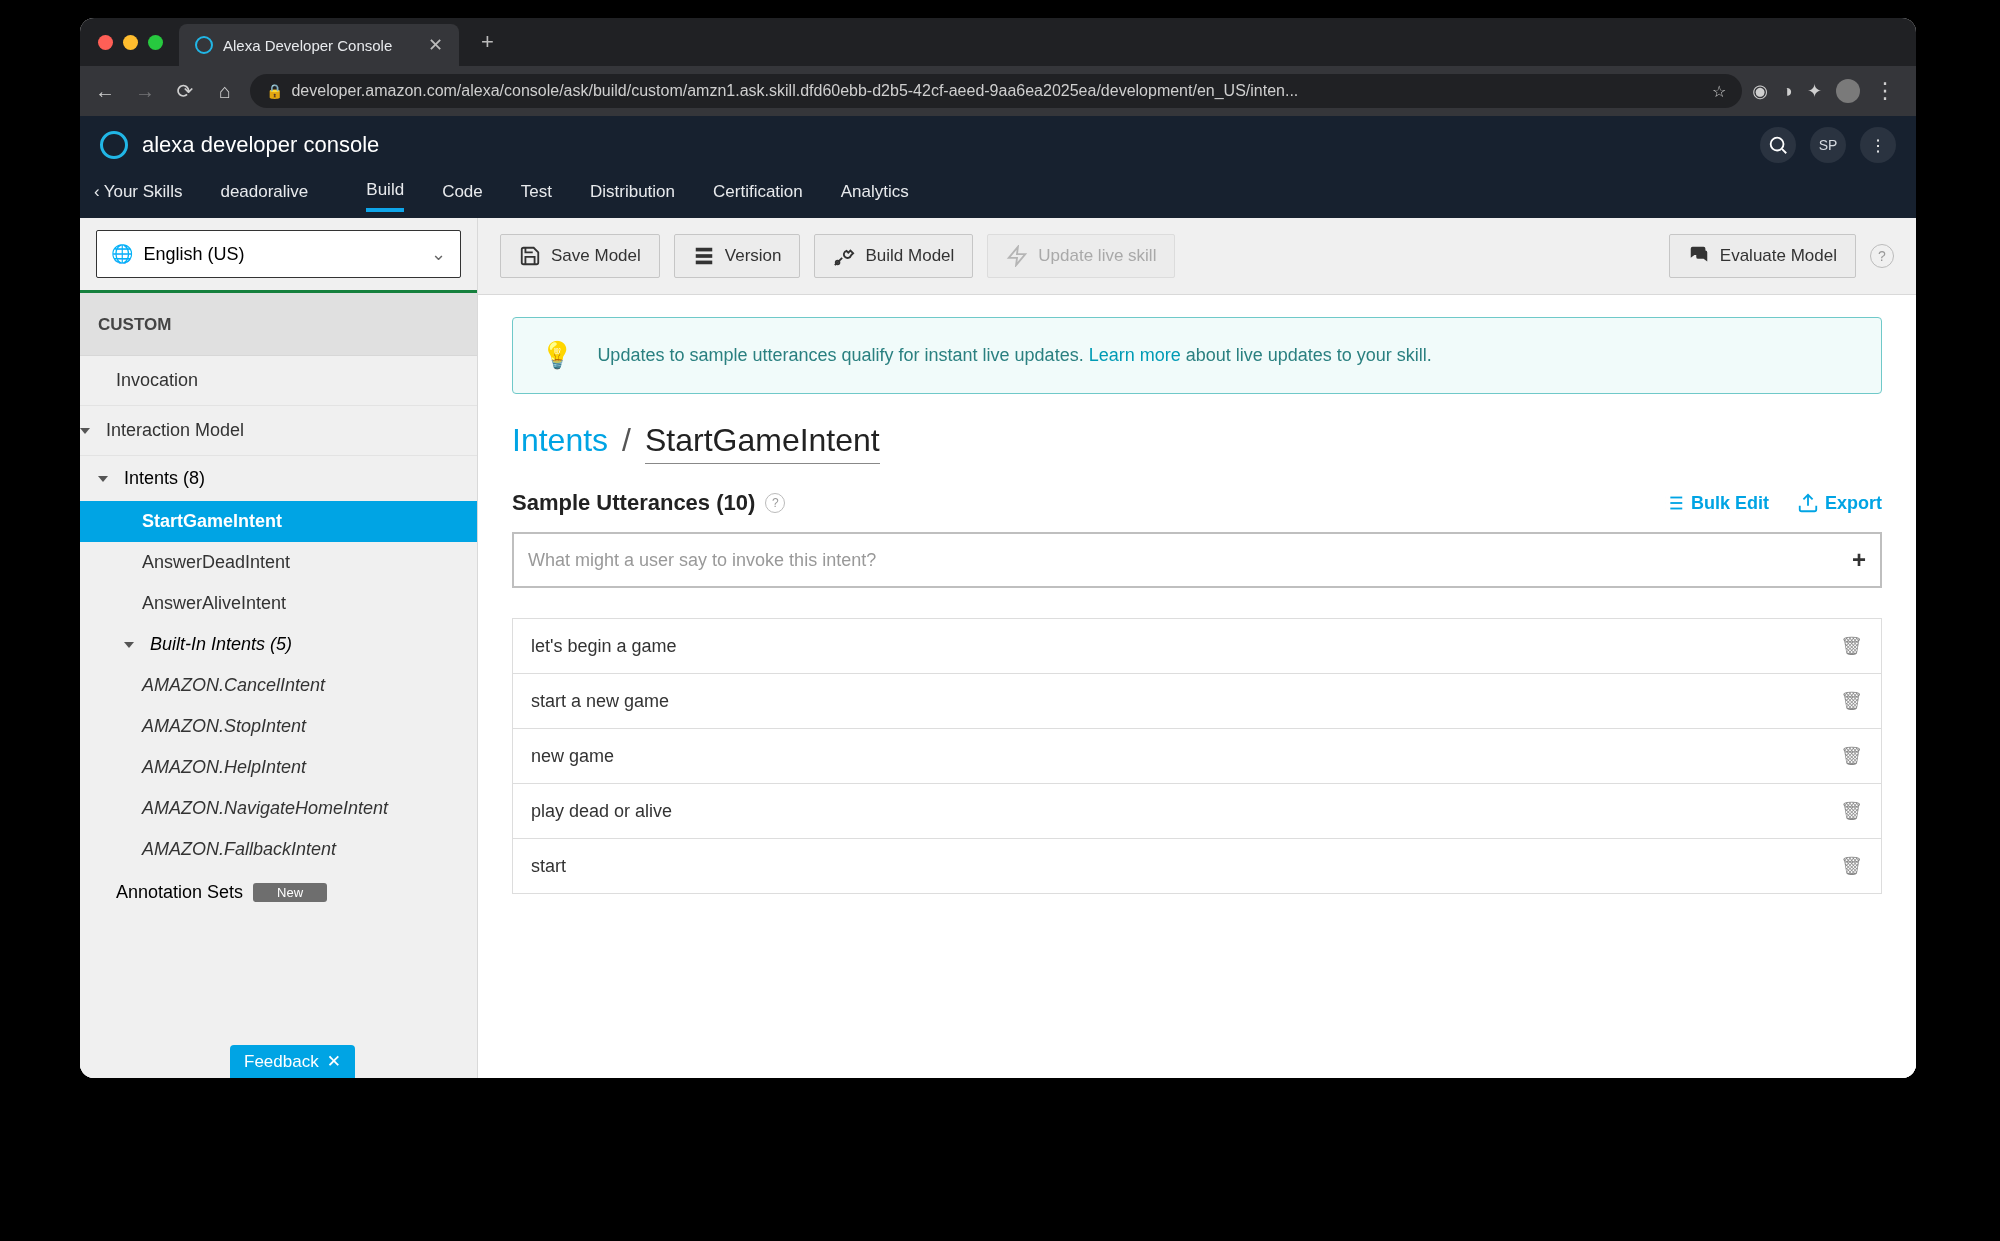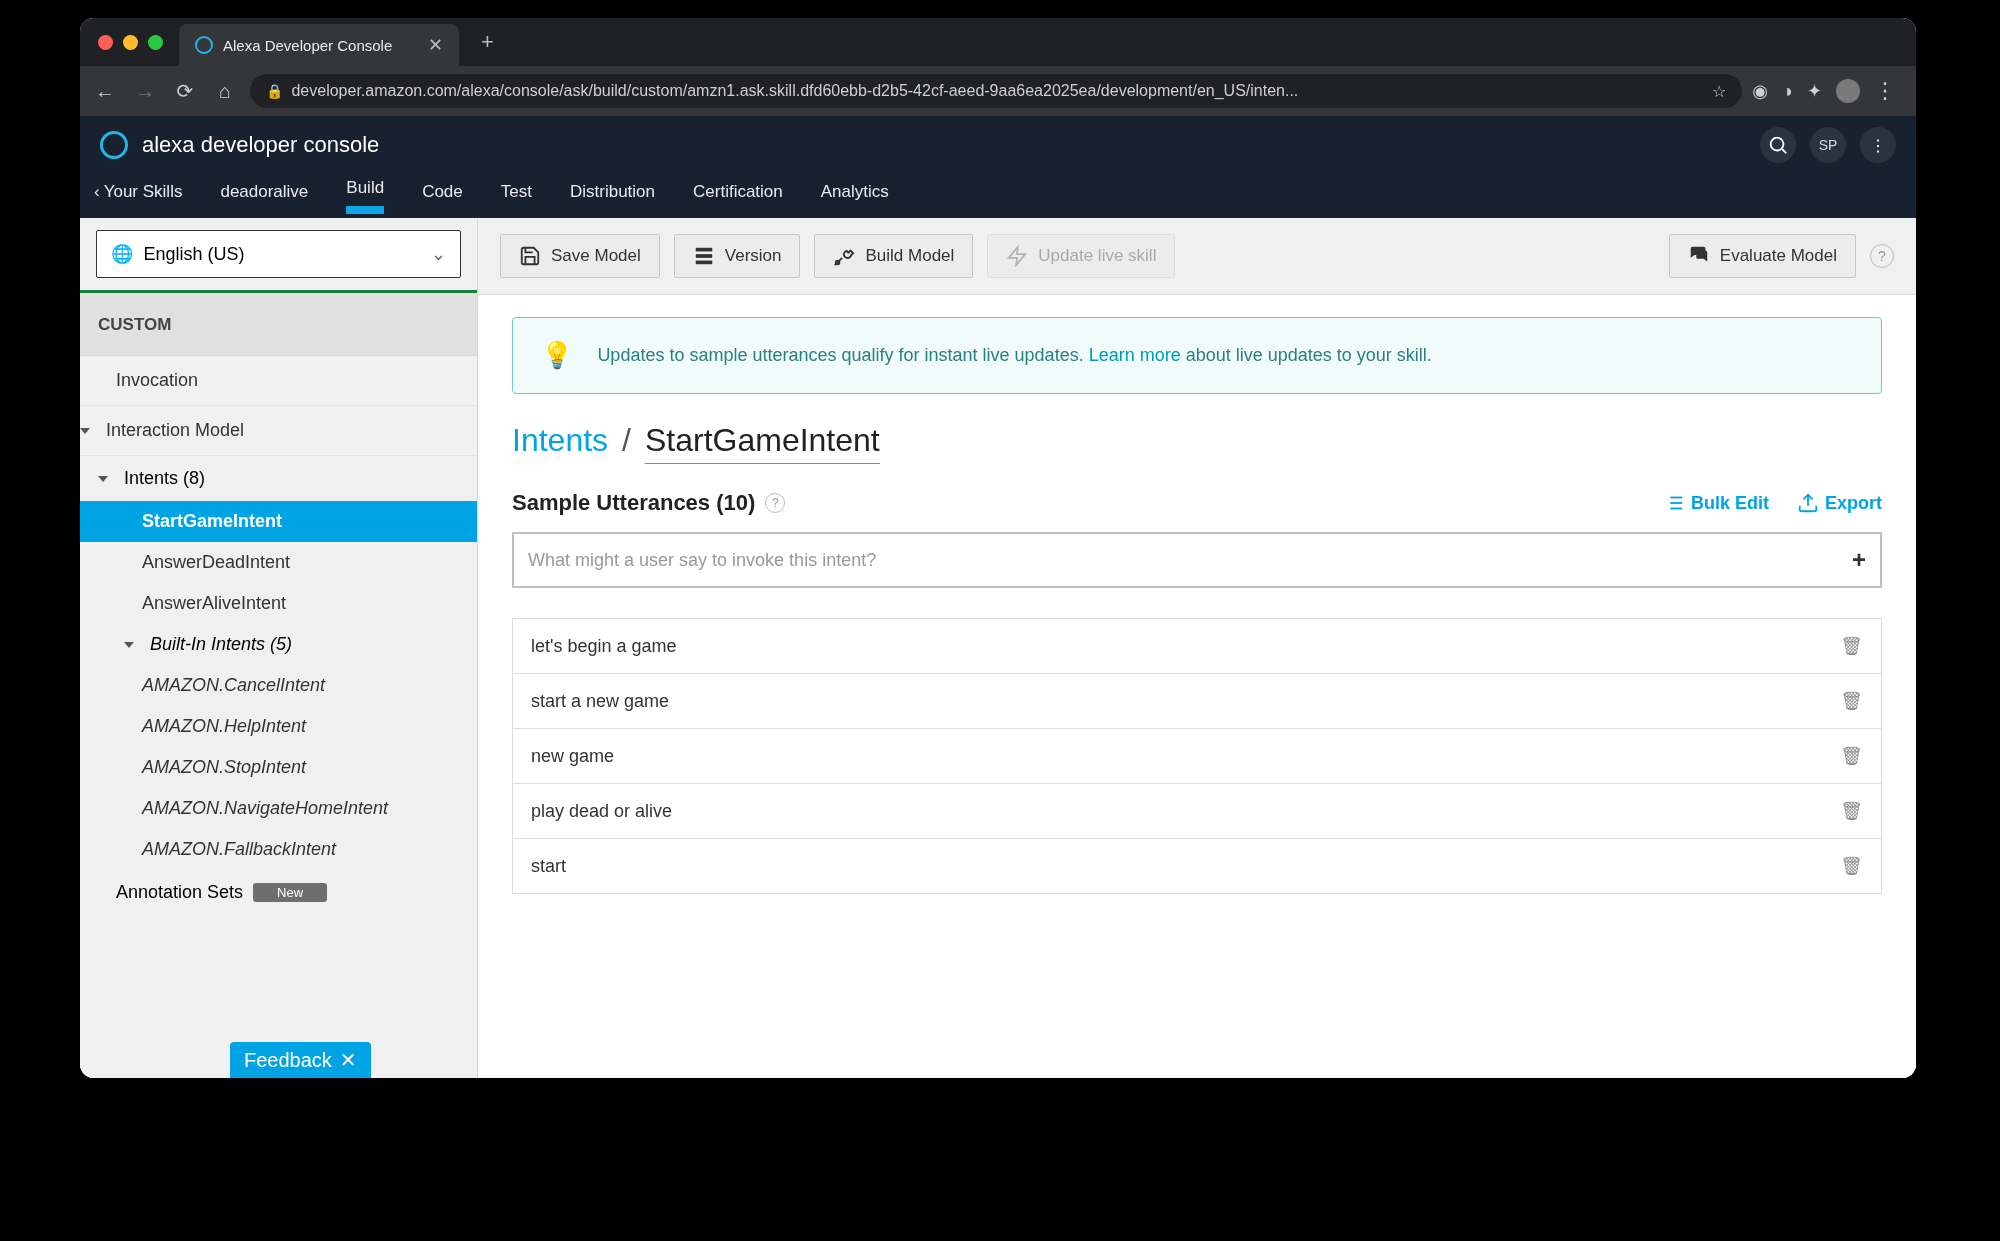--- a/index.html
+++ b/index.html
@@ -124,21 +124,21 @@
     display: flex;
     align-items: center;
     height: 44px;
     padding: 0 14px;
     gap: 38px;
     font-size: 17px;
     color: #e8eaed;
   }
   .console-nav .navitem { color: #e8eaed; padding-bottom: 8px; }
   .console-nav .back { display: flex; align-items: center; gap: 4px; }
-  .console-nav .navitem.active { border-bottom: 8px solid #0ea5e9; }
+  .console-nav .navitem.active { border-bottom: 4px solid #0ea5e9; margin-left: 20px; }
 
   
   .main {
     flex: 1;
     display: flex;
     background: #f0f0f0;
     min-height: 0;
   }
   .sidebar {
     width: 398px;
@@ -245,21 +245,21 @@
     font-size: 13px;
     padding: 2px 24px;
     border-radius: 3px;
   }
   .feedback {
     position: absolute;
     bottom: 0;
     left: 150px;
     background: #00a4e4;
     color: #fff;
-    font-size: 20px;
+    font-size: 17px;
     padding: 6px 14px;
     border-top-left-radius: 4px;
     border-top-right-radius: 4px;
     display: flex;
     align-items: center;
     gap: 8px;
   }
 
   
   .content {
@@ -450,22 +450,22 @@
       </div>
       <div class="custom-label">CUSTOM</div>
       <div class="side-item level1">Invocation</div>
       <div class="side-item collapsible">Interaction Model</div>
       <div class="intents-item">Intents (8)</div>
       <div class="intent-leaf active">StartGameIntent</div>
       <div class="intent-leaf">AnswerDeadIntent</div>
       <div class="intent-leaf">AnswerAliveIntent</div>
       <div class="builtin">Built-In Intents (5)</div>
       <div class="intent-leaf italic">AMAZON.CancelIntent</div>
+      <div class="intent-leaf italic">AMAZON.StopIntent</div>
       <div class="intent-leaf italic">AMAZON.HelpIntent</div>
-      <div class="intent-leaf italic">AMAZON.StopIntent</div>
       <div class="intent-leaf italic">AMAZON.NavigateHomeIntent</div>
       <div class="intent-leaf italic">AMAZON.FallbackIntent</div>
       <div class="ann-sets">
         <span>Annotation Sets</span>
         <span class="new-badge">New</span>
       </div>
       <div class="feedback">
         <span>Feedback</span>
         <span>✕</span>
       </div>

